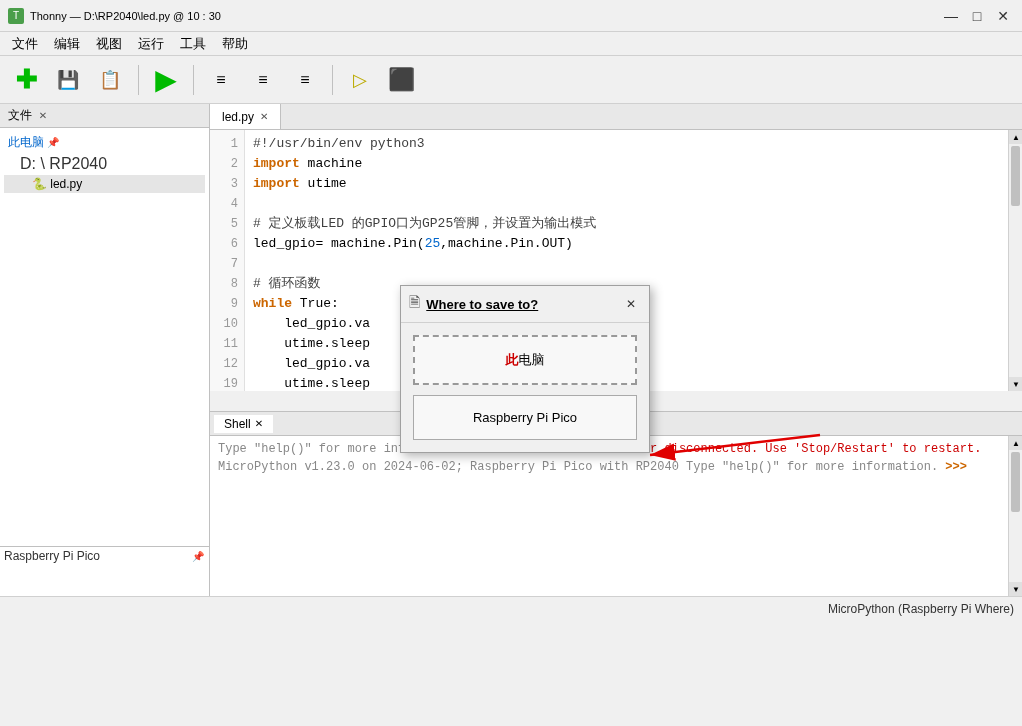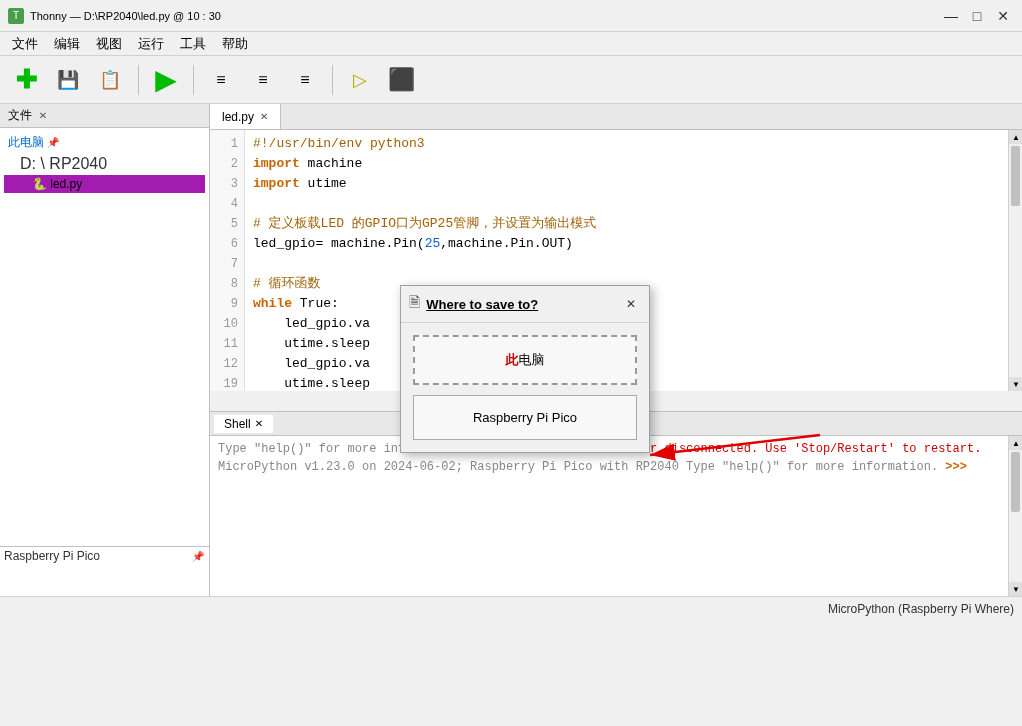--- a/index.html
+++ b/index.html
@@ -90,21 +90,21 @@
       gap: 4px;
       border-bottom: 1px solid #c0c0c0;
     }
     .panel-tab-close {
       font-size: 10px; cursor: pointer; color: #555;
       width: 14px; height: 14px; display: flex; align-items: center; justify-content: center;
     }
     .file-tree { flex: 1; padding: 4px; overflow: auto; }
     .tree-item { padding: 2px 4px; font-size: 12px; cursor: pointer; }
     .tree-item.indent { padding-left: 16px; }
-    .tree-item.active { background: #a21caf; padding-left: 28px; }
+    .tree-item.active { background: #e5e5e5; padding-left: 28px; }
     .tree-item-row { display: flex; align-items: center; gap: 4px; }
     .tree-pin {
       width: 12px; height: 12px; display: flex; align-items: center; justify-content: center;
       color: #666; font-size: 10px; cursor: pointer;
     }
     .rp-pico-row {
       display: flex; align-items: center; justify-content: space-between;
       padding: 2px 4px;
     }
     .rp-pico-label { font-size: 12px; color: #333; }
@@ -156,21 +156,21 @@
     .line-numbers div { padding: 0 6px 0 0; line-height: 20px; }
     .code-content {
       flex: 1;
       padding: 4px 8px;
       overflow: auto;
       line-height: 20px;
       white-space: pre;
       color: #000;
     }
     .kw { color: #cc6600; font-weight: bold; }
-    .cm { color: #a16207; }
+    .cm { color: #404040; }
     .num { color: #0066cc; }
 
     
     .shell-section {
       border-top: 1px solid #c0c0c0;
       background: #ffffff;
       height: 185px;
       display: flex;
       flex-direction: column;
       margin-top: 20px;

